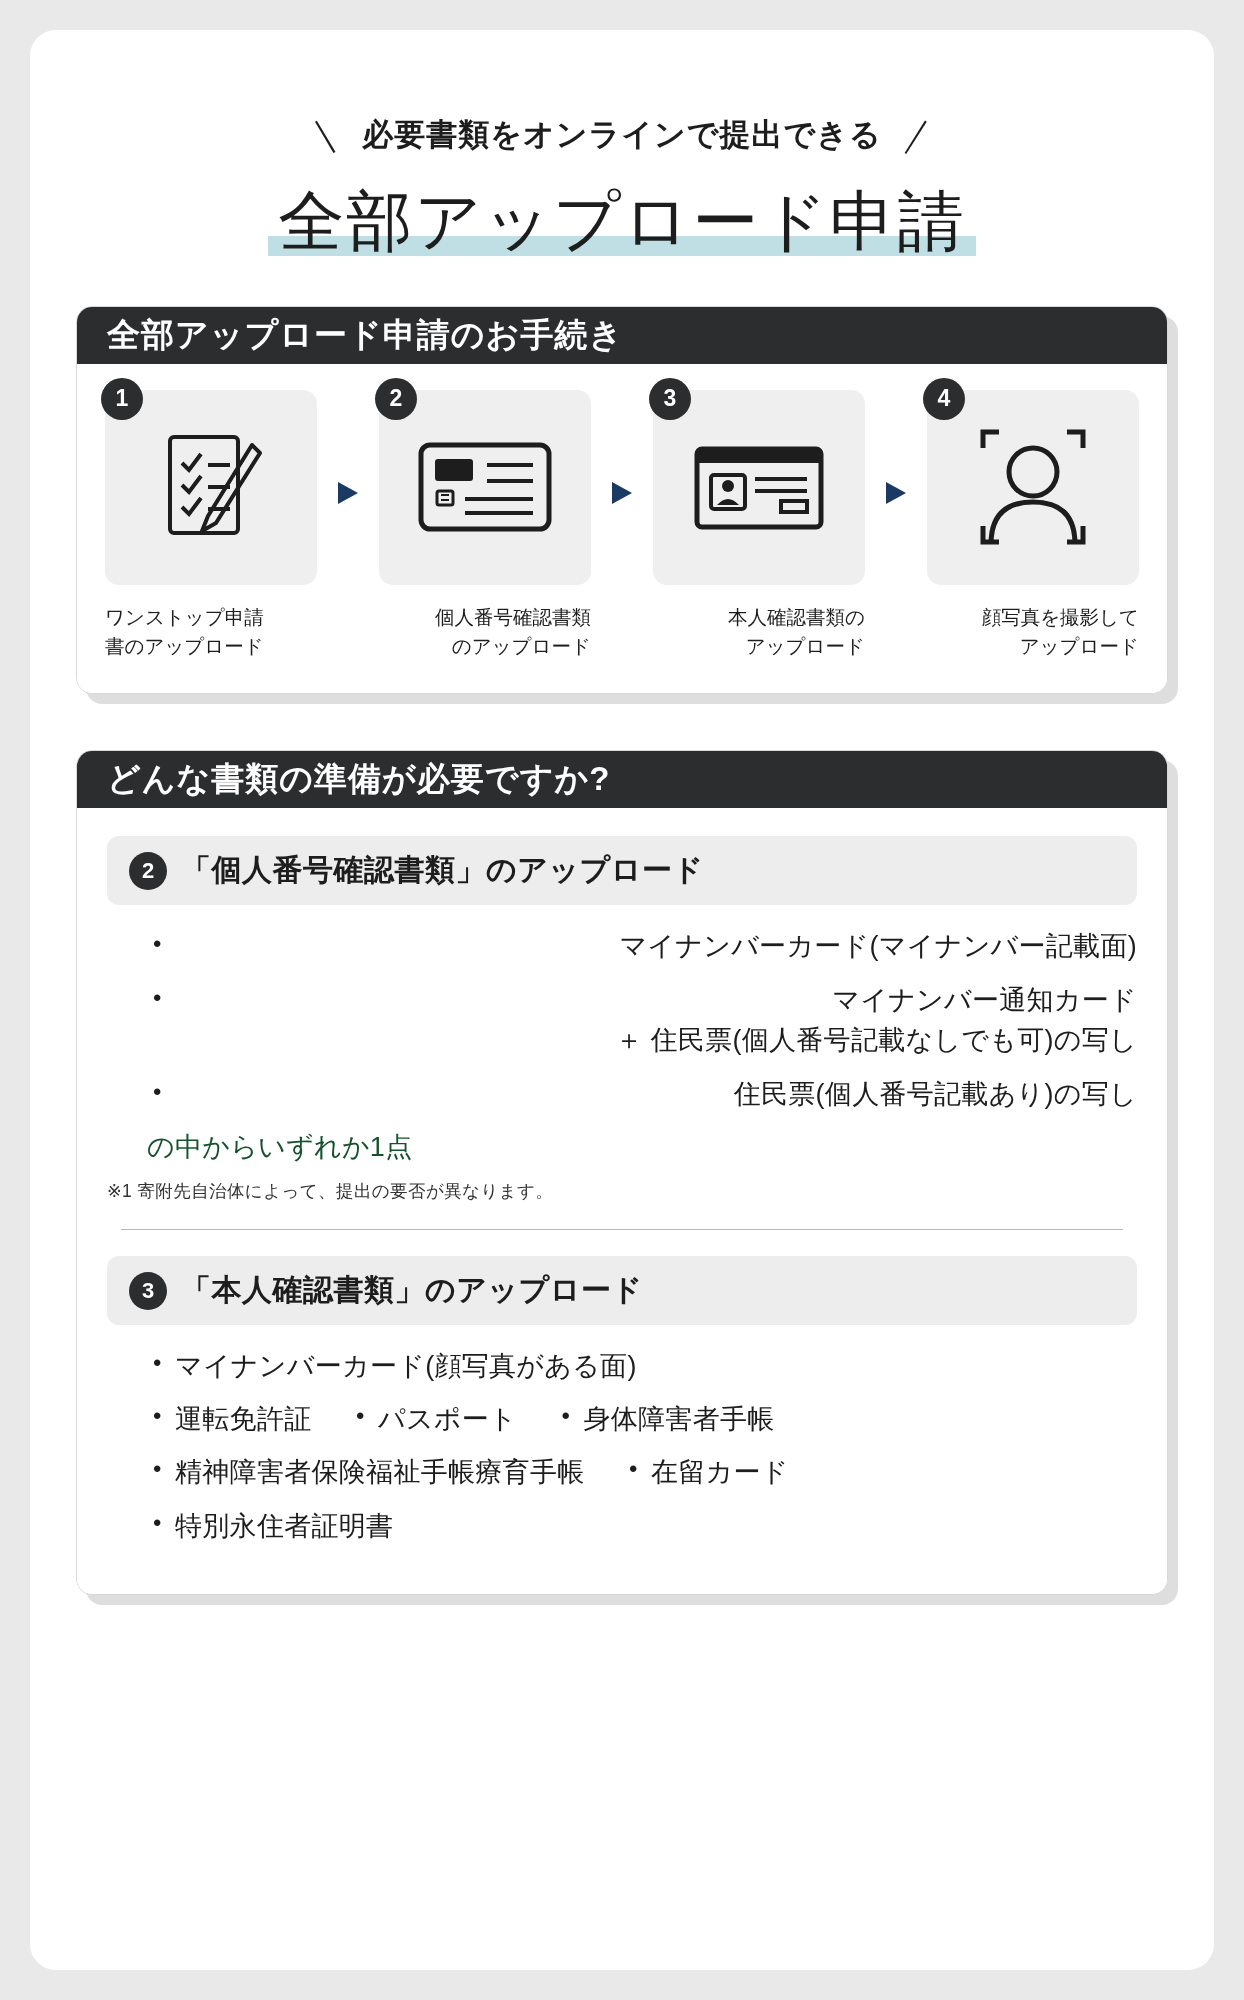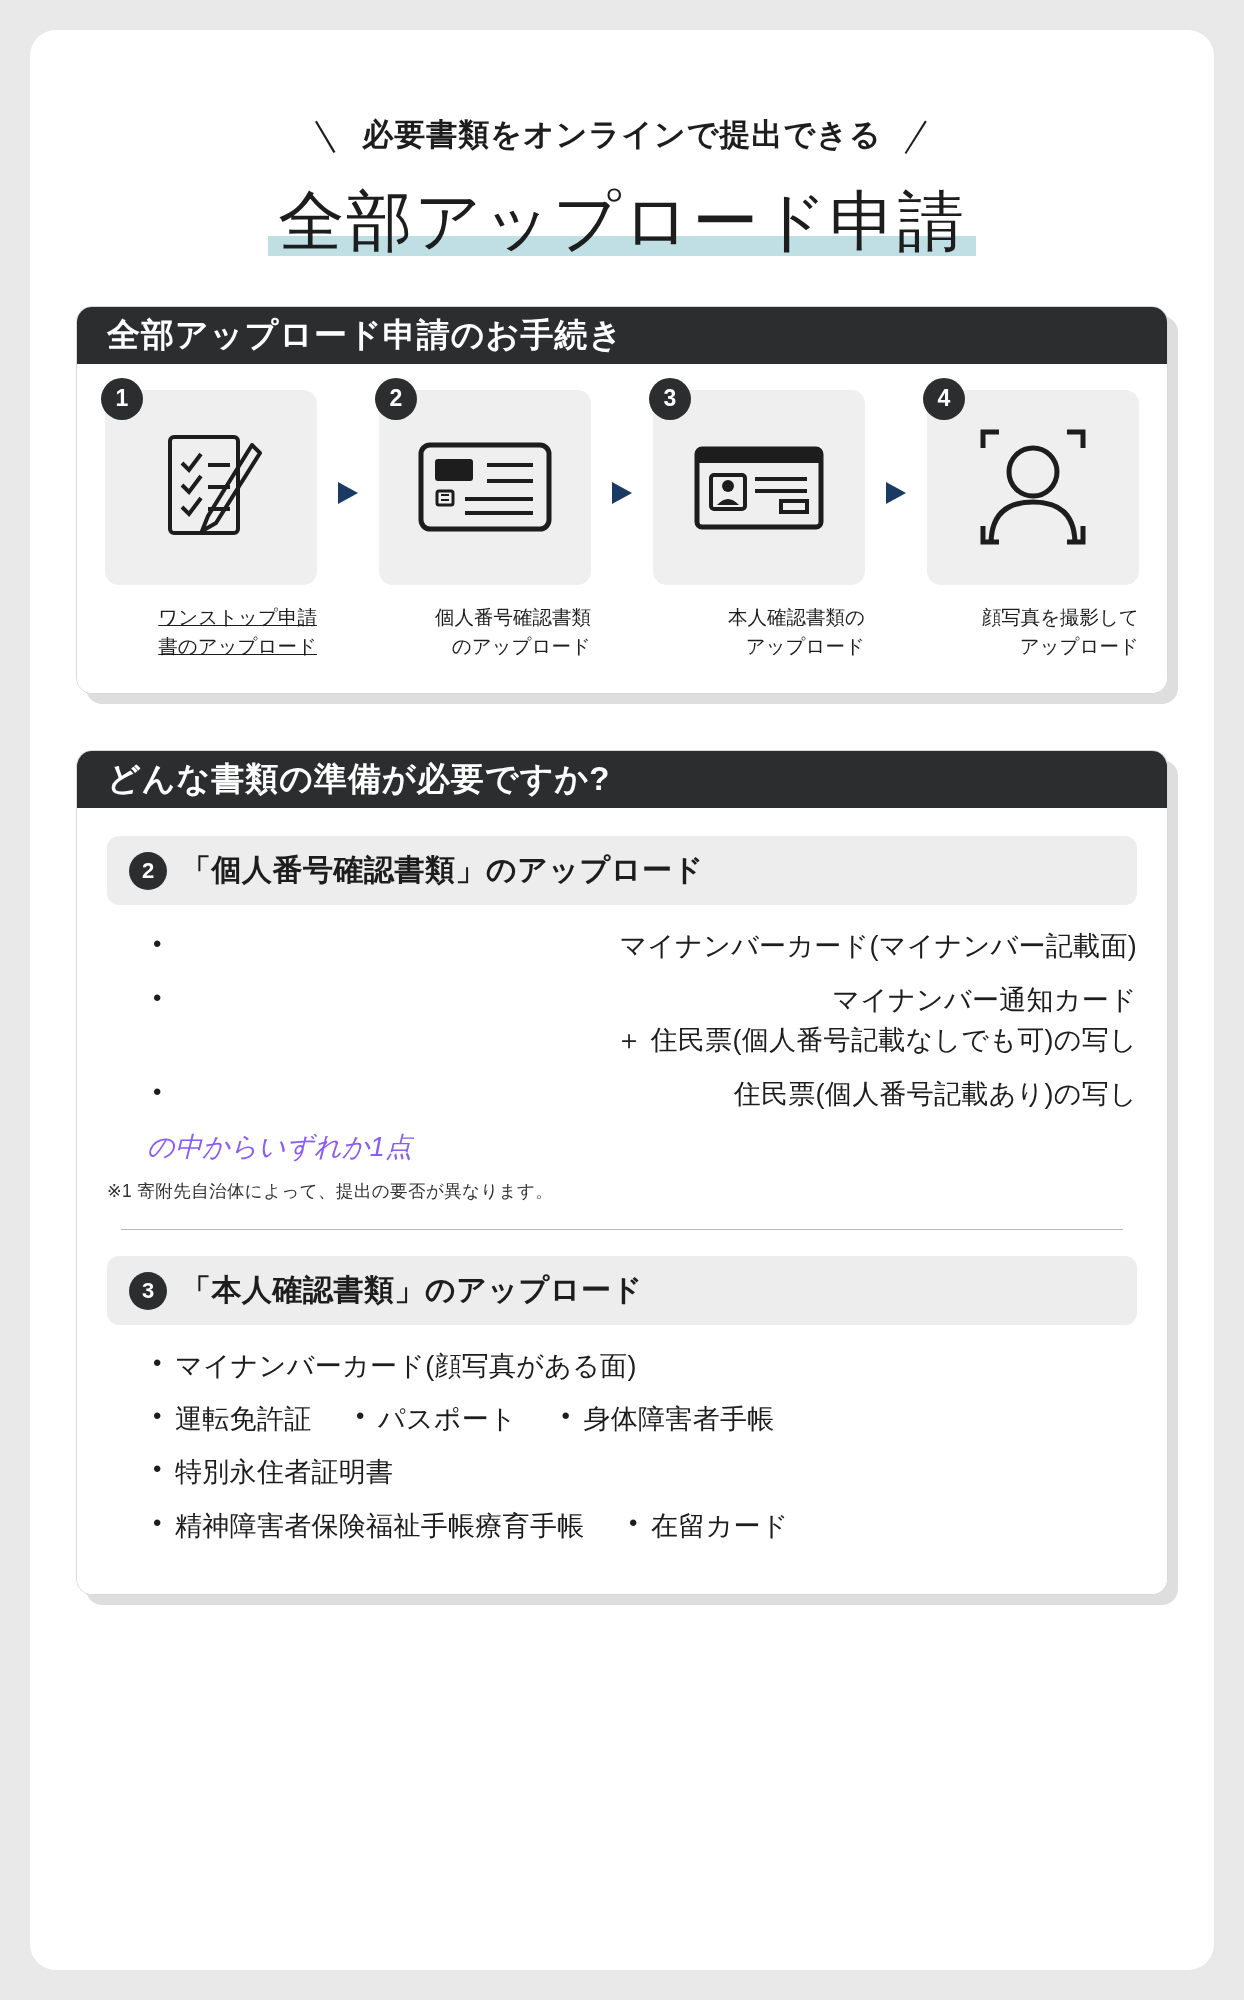--- a/index.html
+++ b/index.html
@@ -119,21 +119,21 @@
     z-index: 2;
   }
   .step-caption {
     margin-top: 18px;
     font-size: 19.5px;
     line-height: 1.5;
     color: #1d1d1d;
     text-align: right;
     letter-spacing: 0px;
   }
-  .step:first-child .step-caption { text-align: right; text-decoration: underline; }
+  .step:first-child .step-caption { text-align: left; }
   .arrow {
     width: 26px;
     margin-top: 90px;
     display: flex;
     justify-content: center;
     flex: 0 0 26px;
   }
   .arrow svg { display: block; }
 
   
@@ -183,25 +183,24 @@
     top: -1px;
     font-size: 24px;
     color: #1d1d1d;
   }
   ul.doclist li .sub {
     display: block;
     padding-left: 18px;
   }
   .tail-note {
     font-size: 27px;
-    color: #8b5cf6;
+    color: #14532d;
     padding-left: 40px;
     margin-top: 6px;
     letter-spacing: 0.3px;
-    font-style: italic;
   }
   .footnote {
     text-align: left;
     font-size: 17.5px;
     color: #333;
     margin-top: 14px;
     padding-right: 6px;
     letter-spacing: 0.4px;
   }
   .divider {
@@ -376,26 +375,26 @@
           <div class="row-wrap">
             <div class="rowline">
               <span class="item">マイナンバーカード(顔写真がある面)</span>
             </div>
             <div class="rowline">
               <span class="item">運転免許証</span>
               <span class="item">パスポート</span>
               <span class="item">身体障害者手帳</span>
             </div>
             <div class="rowline">
-              <span class="item">特別永住者証明書</span>
-            </div>
-            <div class="rowline">
               <span class="item">精神障害者保険福祉手帳療育手帳</span>
               <span class="item">在留カード</span>
             </div>
+            <div class="rowline">
+              <span class="item">特別永住者証明書</span>
+            </div>
           </div>
         </div>
 
       </div>
     </div>
 
   </div>
 </div>
 
 </body></html>

